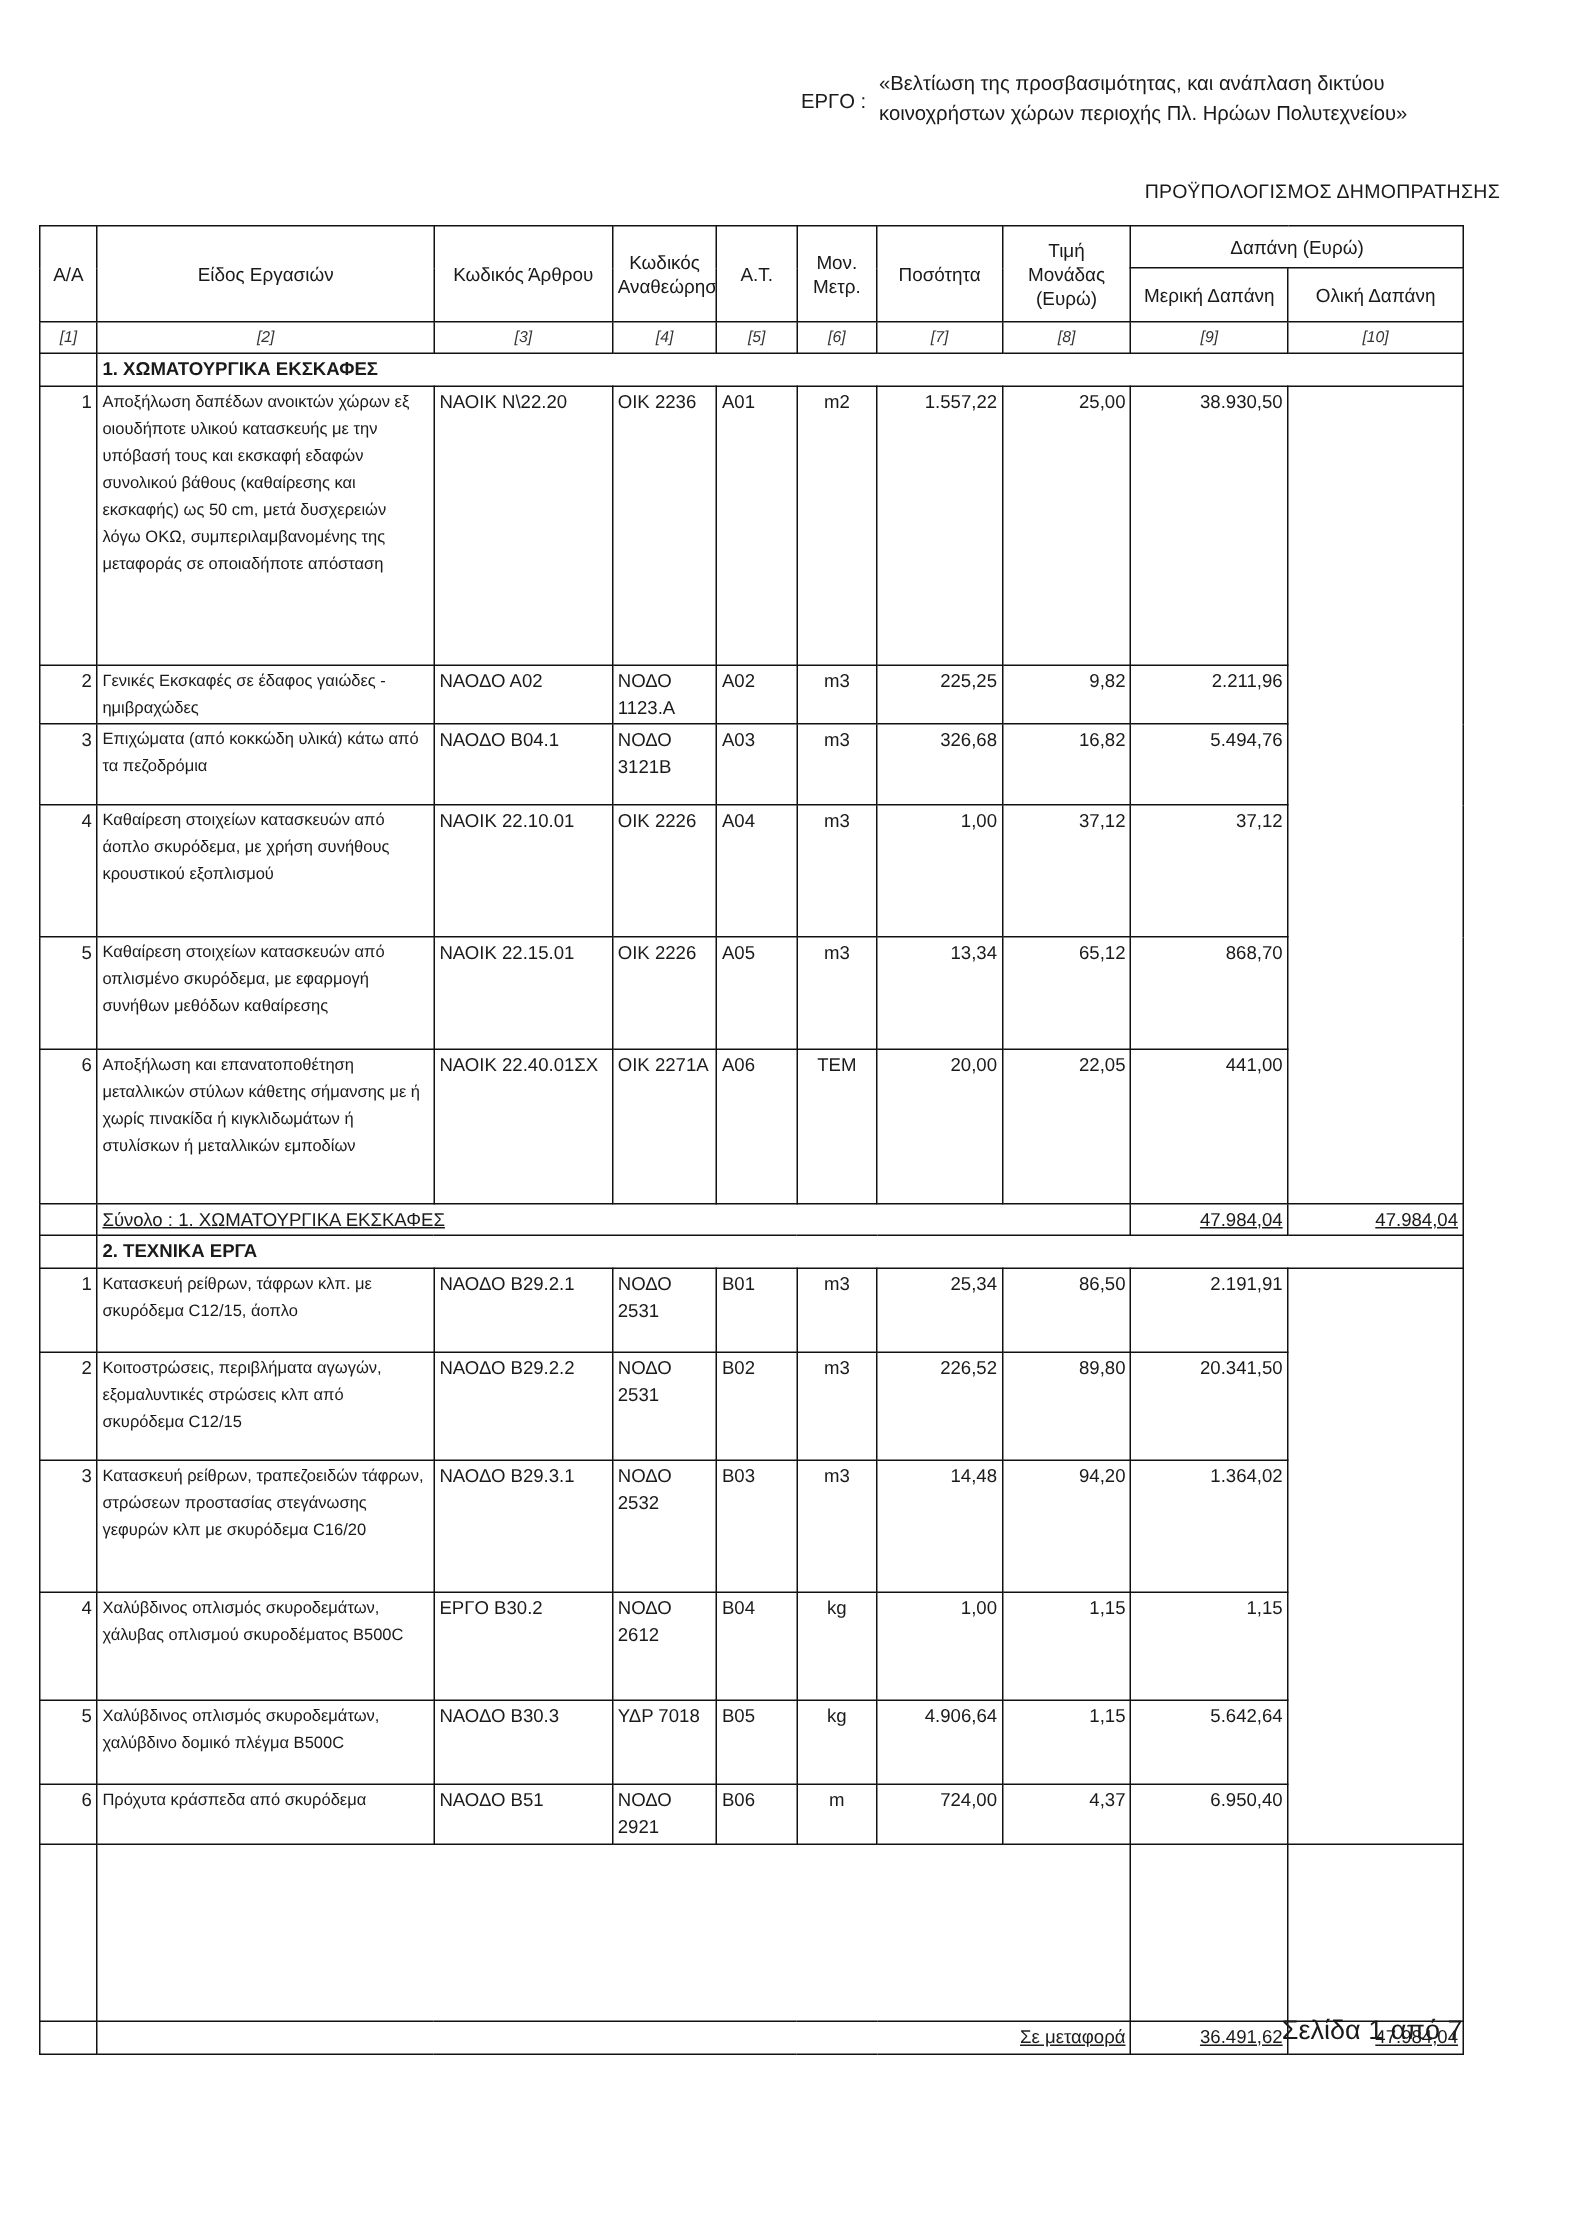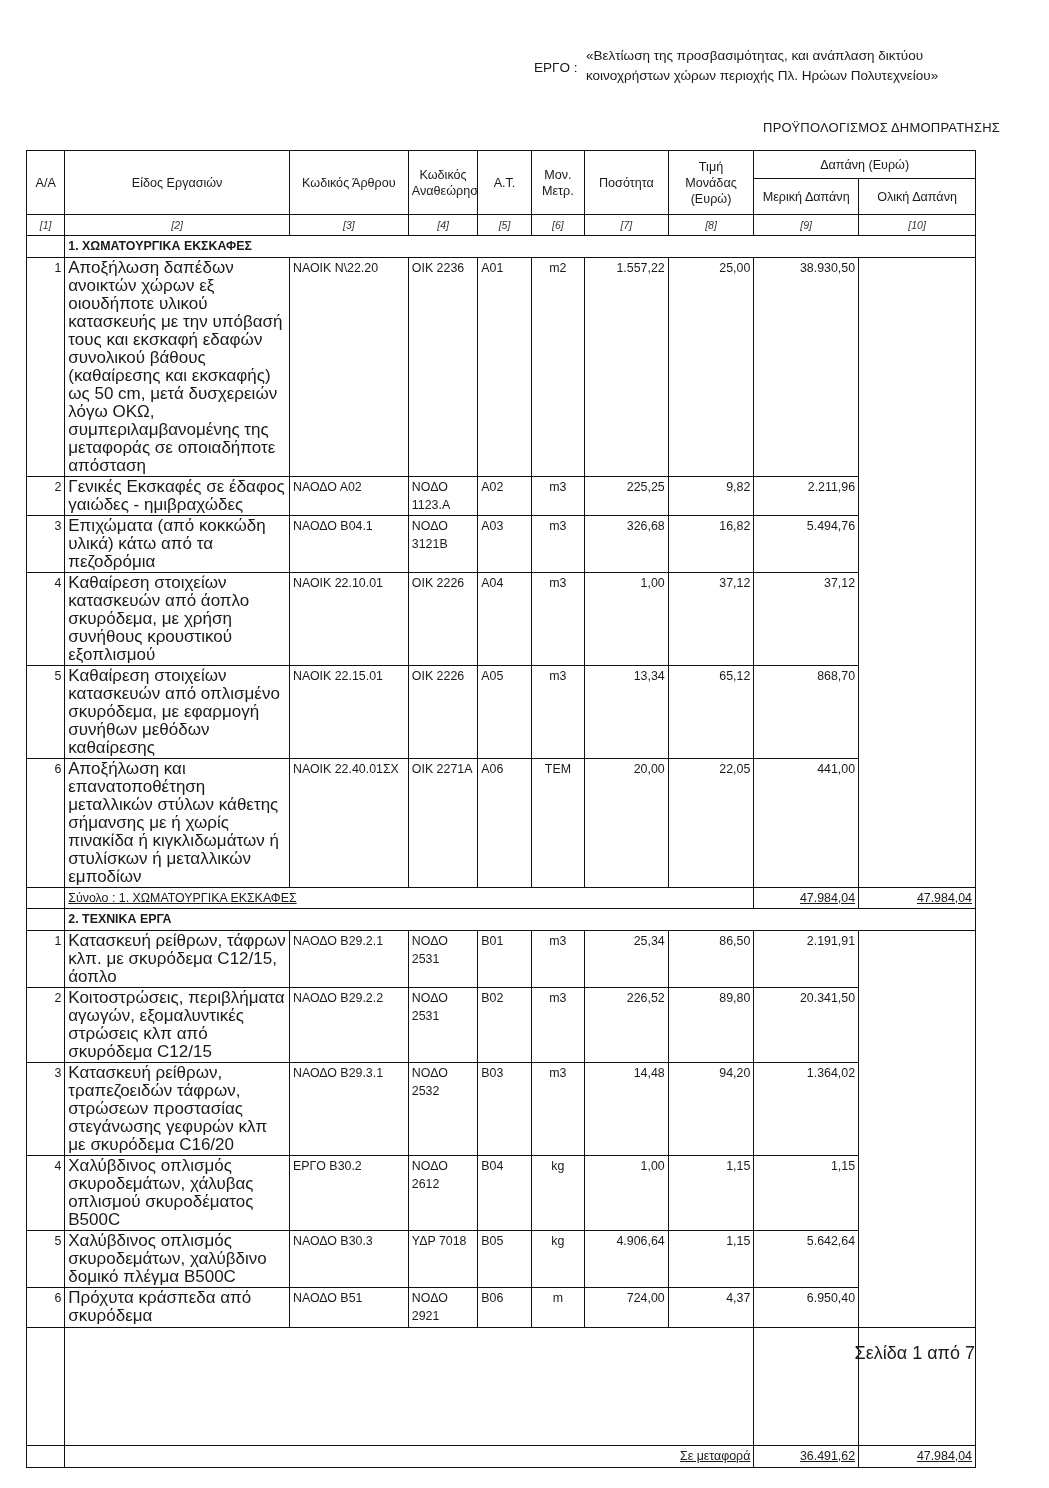--- a/index.html
+++ b/index.html
@@ -9,21 +9,21 @@
   .project .txt { margin-left: 52px; width: 400px; }
   .doc-title { position: absolute; left: 0; width: 1000px; top: 120px; text-align: right; font-size: 13px; letter-spacing: 0.2px; padding-left: 0; }
   .doc-title span { display: inline-block; margin-left: 0; }
   table.budget { position: absolute; left: 26px; top: 150px; width: 950px; border-collapse: collapse; table-layout: fixed; font-size: 12.4px; }
   table.budget td, table.budget th { border: 1.4px solid #111; padding: 1px 3px; vertical-align: top; font-weight: normal; line-height: 18px; overflow: hidden; }
   table.budget th { vertical-align: middle; text-align: center; font-size: 12.6px; line-height: 16px; }
   .idx td { font-style: italic; font-size: 10.5px; text-align: center; color: #333; height: 14px; line-height: 14px; }
   .r { text-align: right; }
   .c { text-align: center; }
   .sec td.sect { font-weight: bold; font-size: 12.4px; margin-left: 20px; }
-  .desc { font-size: 17px; }
+  .desc { font-size: 11px; }
   .page-no { position: absolute; right: 74px; top: 1343px; font-size: 18px; }
   .subtotal td { font-weight: bold; text-decoration: underline; }
 </style>
 </head>
 <body>
 
 <div class="project">
   <span class="lbl">ΕΡΓΟ :</span>
   <div class="txt">«Βελτίωση της προσβασιμότητας, και ανάπλαση δικτύου κοινοχρήστων χώρων περιοχής Πλ. Ηρώων Πολυτεχνείου»</div>
 </div>

